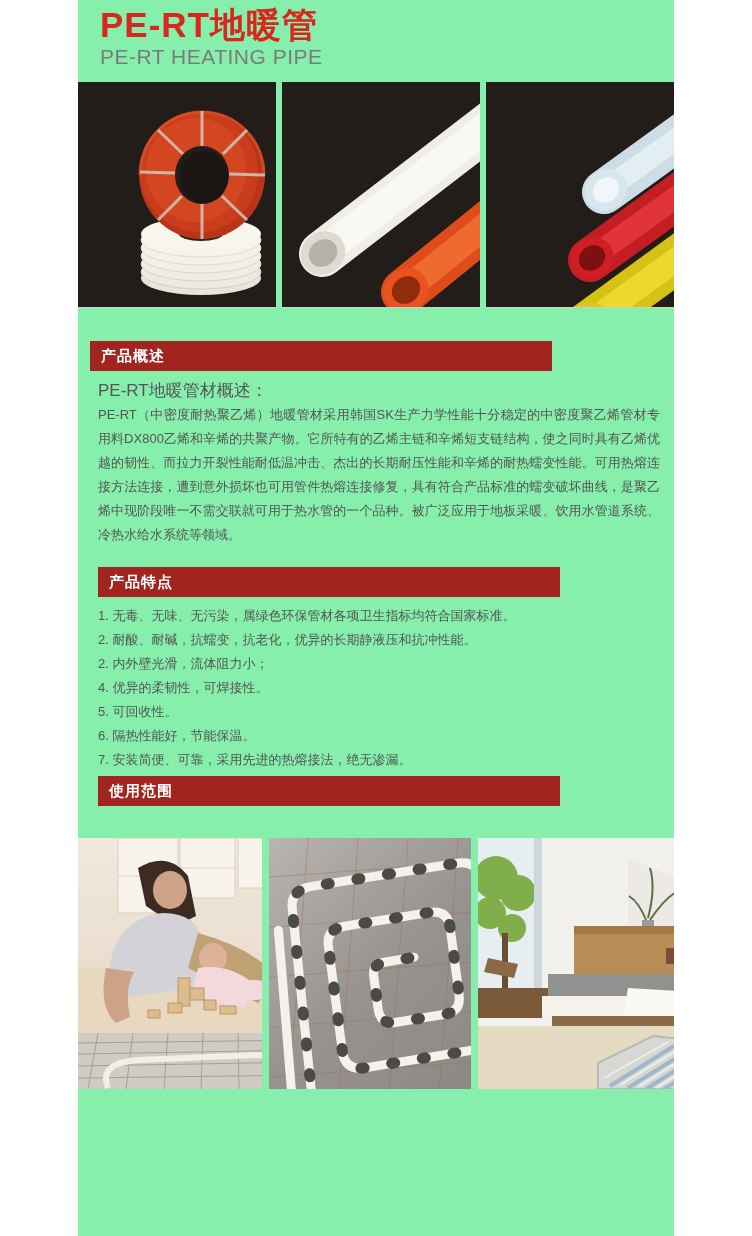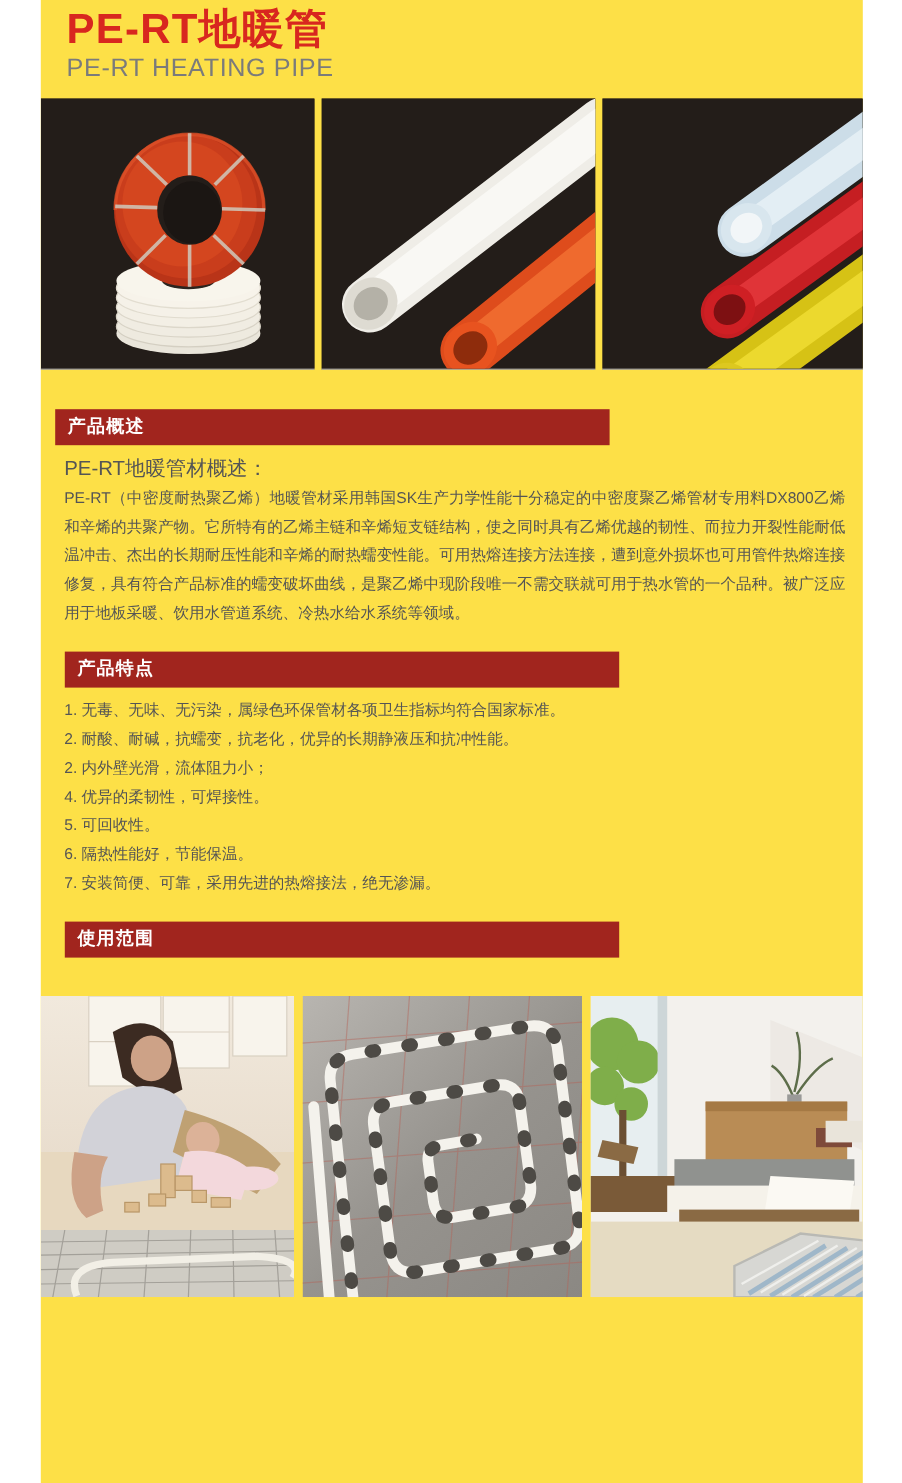--- a/index.html
+++ b/index.html
@@ -1,38 +1,38 @@
 <!DOCTYPE html>
 <html><head>
 <meta charset="utf-8">
 <style>
   html,body{margin:0;padding:0;background:#fff;}
   #page{
-    width:685px;height:1236px;margin:0 auto;background:#fde047;overflow:hidden;
+    width:596px;height:1236px;margin:0 auto;background:#86efac;overflow:hidden;
     font-family:"Liberation Sans","DejaVu Sans",sans-serif;color:#555;
   }
   
   .header{padding:7px 0 0 22px;}
   .title{color:#d8271f;font-size:35px;font-weight:bold;line-height:36px;letter-spacing:1px;}
   .subtitle{color:#7b7b7b;font-size:21px;line-height:24px;margin-top:2px;letter-spacing:.5px;}
   
   .gallery{display:flex;margin-top:13px;height:226px;}
   .gallery .panel{background:#231d19;height:226px;overflow:hidden;border-bottom:1px solid #cfcfcf;box-sizing:border-box;}
   .gallery .p1{width:251px;}
   .gallery .p2{width:251px;margin-left:6px;}
   .gallery .p3{width:238px;margin-left:6px;}
   
   .banner{
     width:462px;height:30px;margin-left:20px;background:#a1251e;color:#fff;
     font-size:15px;font-weight:bold;line-height:30px;padding-left:11px;box-sizing:border-box;
     letter-spacing:1px;
   }
   .banner.b1{margin-top:33px;margin-left:12px;}
   .banner.b2{margin-top:20px;}
-  .banner.b3{margin-top:20px;}
+  .banner.b3{margin-top:4px;}
   
   .intro{margin:10px 6px 0 20px;font-size:17px;line-height:20px;color:#555;}
   .para{margin:2px 14px 0 20px;font-size:13px;line-height:24px;color:#555;text-align:justify;}
   
   .list{margin:7px 6px 0 20px;font-size:13px;color:#555;}
   .list .item{line-height:24px;}
   
   .photos{display:flex;margin-top:32px;height:251px;}
   .photos .photo{height:251px;overflow:hidden;}
   .photos .ph1{width:233px;}

